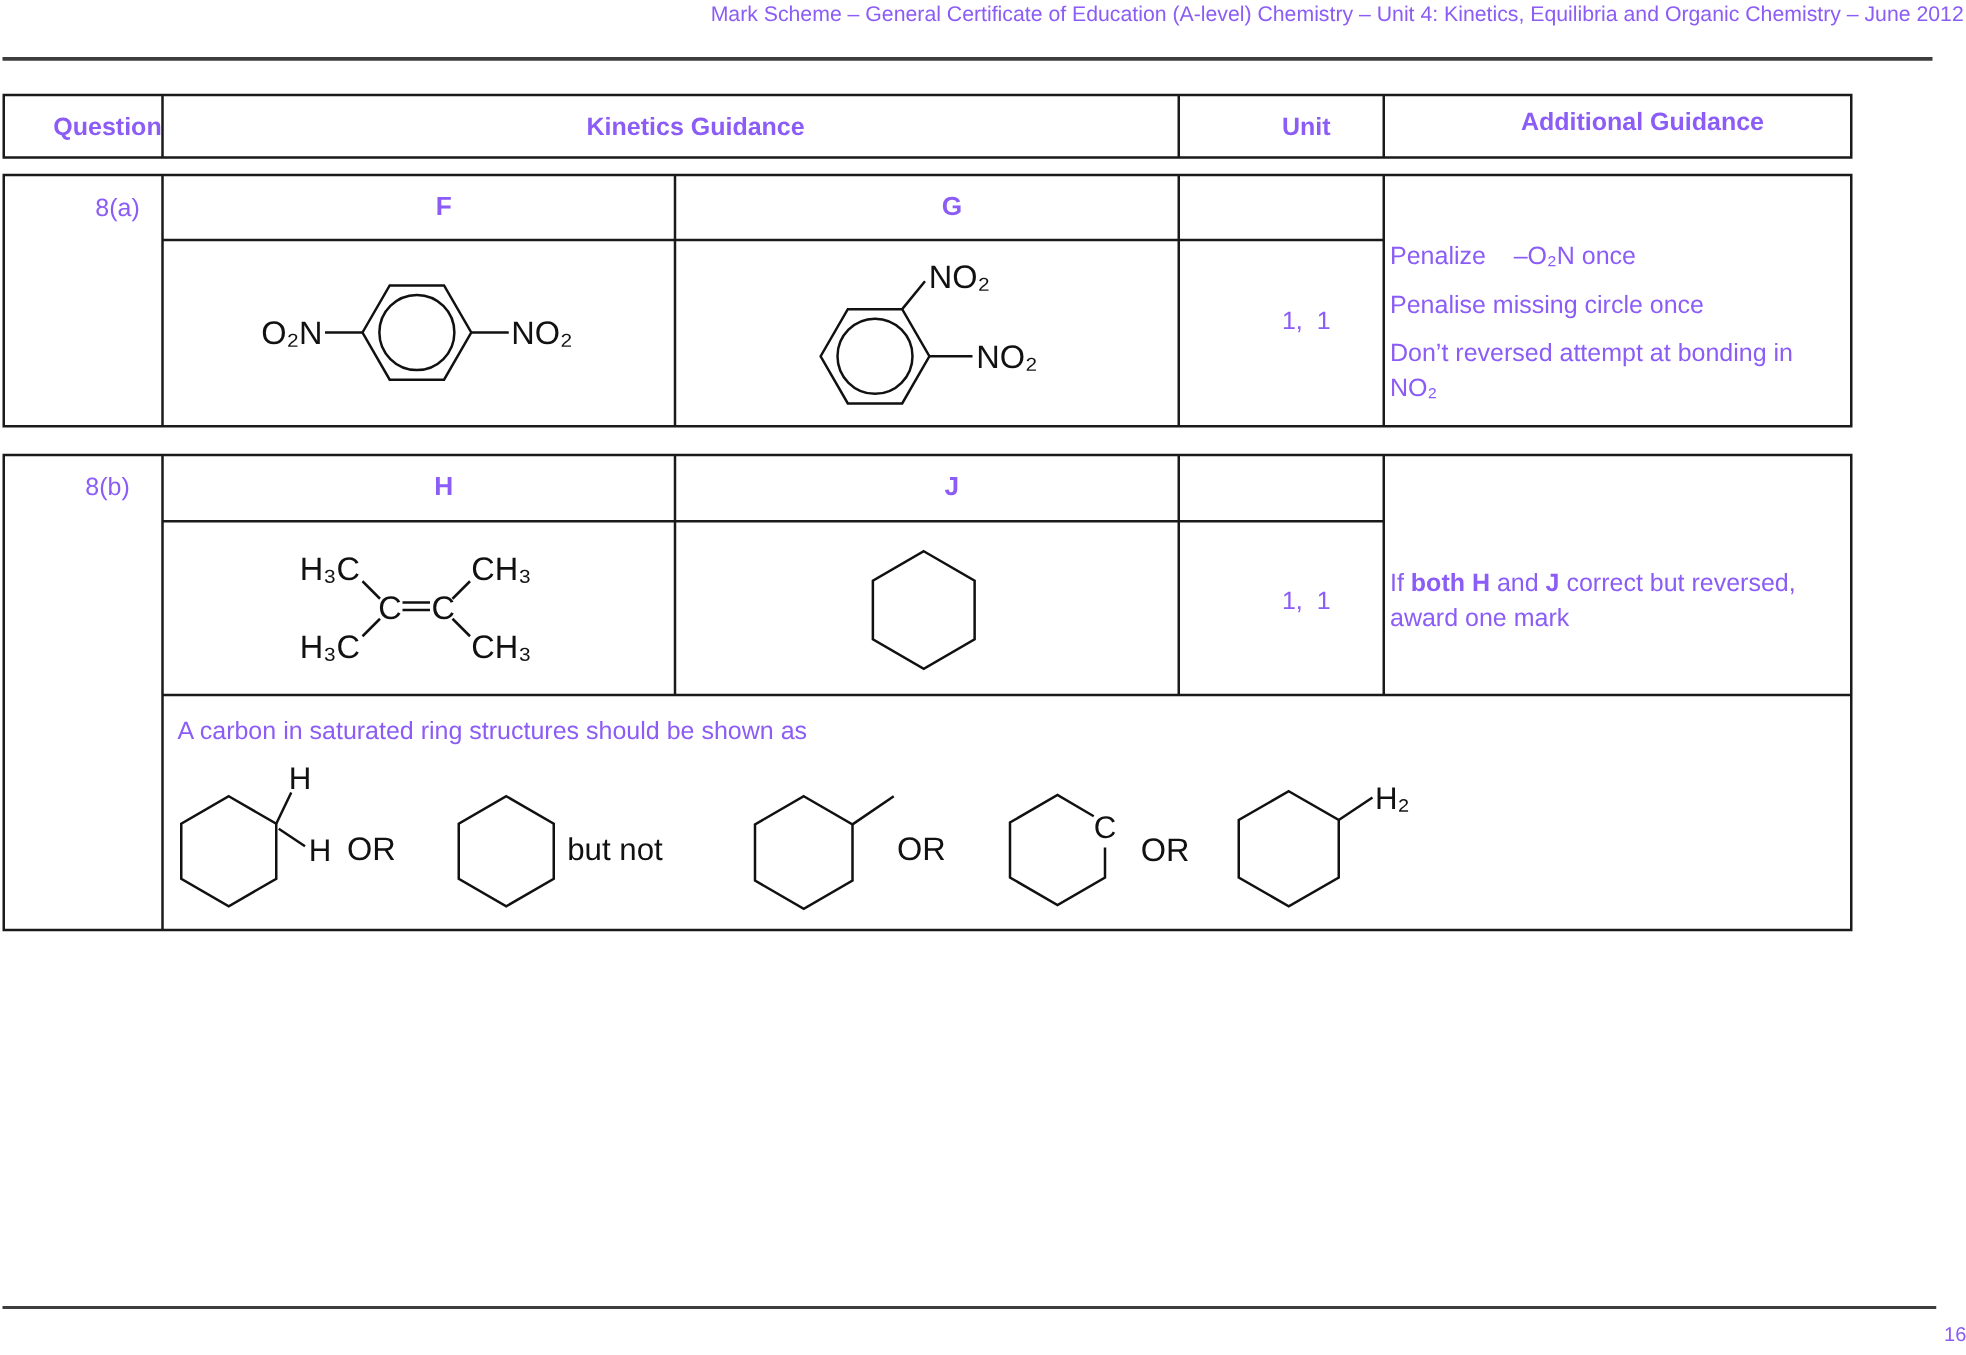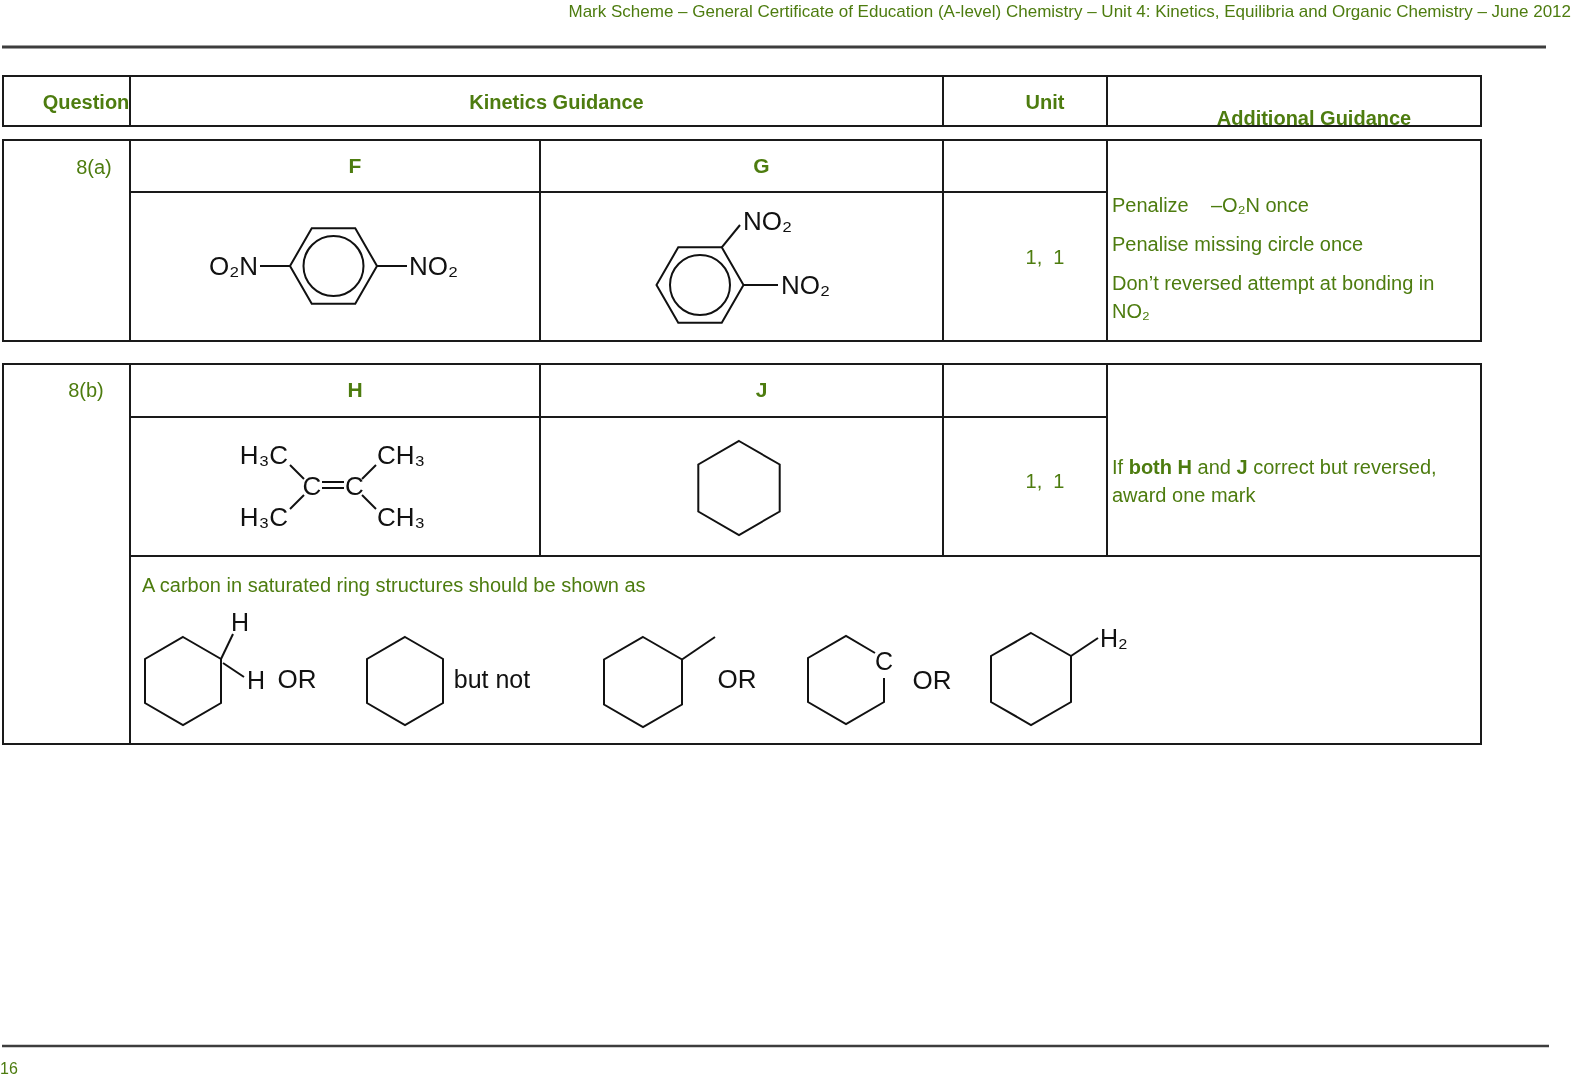--- a/index.html
+++ b/index.html
@@ -1,29 +1,29 @@
 <!DOCTYPE html>
 <html><head>
 <meta charset="utf-8">
 <style>
   html,body{margin:0;padding:0;background:#fff;}
   .page{position:relative;width:1573px;height:1084px;background:#fff;overflow:hidden;
-        font-family:"Liberation Sans","DejaVu Sans",sans-serif;color:#4d7c0f;}
+        font-family:"Liberation Sans","DejaVu Sans",sans-serif;color:#8b5cf6;}
   .abs{position:absolute;}
   .ctr{text-align:center;padding-left:20px;}
   .b{font-weight:bold;}
   .hdr-title{top:2px;right:2px;font-size:17px;white-space:nowrap;}
   .th{font-size:20px;font-weight:bold;line-height:20px;}
   .cell-label{font-size:20px;line-height:22px;}
   .sub-head{font-size:21px;font-weight:bold;line-height:21px;}
   .mark-val{font-size:20px;line-height:20px;white-space:pre;}
   .guid{font-size:20px;}
   .guid p{margin:1px 0 11px 0;line-height:28px;white-space:pre-wrap;}
   .note-sentence{font-size:20px;line-height:24px;}
-  .pagenum{left:0;top:1060px;width:1573px;text-align:left;font-size:16px;}
+  .pagenum{left:0;top:1060px;width:1573px;text-align:right;font-size:16px;}
   svg{display:block;overflow:visible;}
   svg text{font-family:"Liberation Sans","DejaVu Sans",sans-serif;fill:#111;}
   .chem{font-size:26px;}
   .chem-sm{font-size:25px;}
   .chem-or{font-size:26px;}
   .struct-line{stroke:#111;stroke-width:2;fill:none;}
 </style>
 </head>
 <body>
 
@@ -54,21 +54,21 @@
       <line x1="943" y1="364" x2="943" y2="556"></line>
       <line x1="1107" y1="364" x2="1107" y2="556"></line>
       <line x1="130" y1="417" x2="1107" y2="417"></line>
       <line x1="130" y1="556" x2="1481" y2="556"></line>
     </g>
   </svg>
 
   <div class="abs th ctr" style="left:2px;top:92px;width:128px">Question</div>
   <div class="abs th ctr" style="left:130px;top:92px;width:813px">Kinetics Guidance</div>
   <div class="abs th ctr" style="left:943px;top:92px;width:164px">Unit</div>
-  <div class="abs th ctr" style="left:1107px;top:108px;width:374px">Additional Guidance</div>
+  <div class="abs th ctr" style="left:1107px;top:88px;width:374px">Additional Guidance</div>
 
   <div class="abs cell-label ctr" style="left:2px;top:156px;width:144px">8(a)</div>
   <div class="abs sub-head ctr" style="left:130px;top:155px;width:410px">F</div>
   <div class="abs sub-head ctr" style="left:540px;top:155px;width:403px">G</div>
 
   <svg class="abs" style="left:200px;top:200px" width="330" height="135" viewBox="0 0 330 135">
     <polygon class="struct-line" points="90,66 111.75,28.3 155.25,28.3 177,66 155.25,103.7 111.75,103.7"></polygon>
     <circle class="struct-line" cx="133.5" cy="66" r="30"></circle>
     <line class="struct-line" x1="60" y1="66" x2="90" y2="66"></line>
     <line class="struct-line" x1="177" y1="66" x2="207" y2="66"></line>

